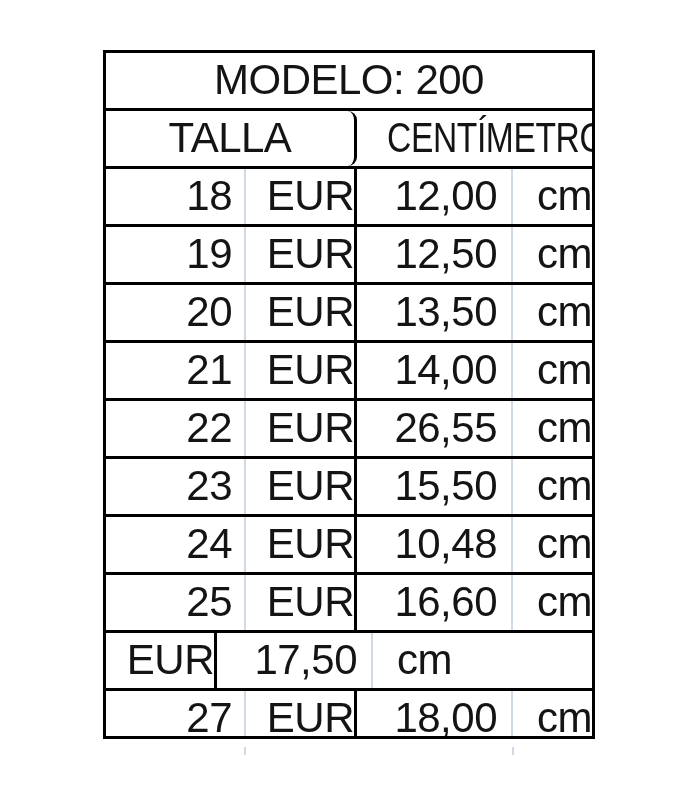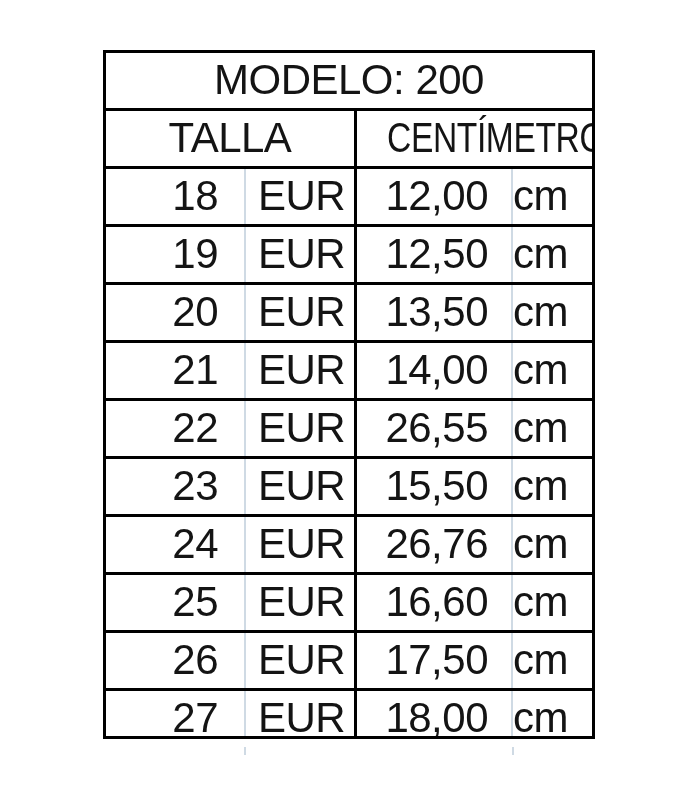--- a/index.html
+++ b/index.html
@@ -43,52 +43,53 @@
   
   .title-cell{
     width:486px;
     text-align:center;
   }
   
   .hcell-left{
     width:251px;
     border-right:3px solid var(--border);
     text-align:center;
+    border-radius:9px;
   }
   .hcell-right{
     width:235px;
     text-align:center;
   }
   .squeeze{
     display:inline-block;
     transform:scaleX(0.80);
     transform-origin:50% 50%;
   }
   
   .c-size{
     width:140px;
     border-right:2px solid var(--faint);
     text-align:right;
-    padding-right:26px;
+    padding-right:12px;
   }
   .c-eur{
     width:111px;
     border-right:3px solid var(--border);
-    text-align:center;
+    text-align:right;
     padding-left:3px;
   }
   .c-val{
     width:156px;
     border-right:2px solid var(--faint);
     text-align:right;
-    padding-right:23px;
+    padding-right:14px;
   }
   .c-cm{
     width:79px;
-    text-align:left;
+    text-align:right;
   }
   
   .stub{
     position:absolute;
     top:747px;
     width:2px;
     height:8px;
     background:var(--faint);
   }
   .stub-1{left:244px;}
@@ -146,33 +147,32 @@
   <div class="row">
     <div class="cell c-size">23</div>
     <div class="cell c-eur">EUR</div>
     <div class="cell c-val">15,50</div>
     <div class="cell c-cm">cm</div>
   </div>
 
   <div class="row">
     <div class="cell c-size">24</div>
     <div class="cell c-eur">EUR</div>
-    <div class="cell c-val">26,76</div>
+    <div class="cell c-val">10,48</div>
     <div class="cell c-cm">cm</div>
   </div>
 
   <div class="row">
     <div class="cell c-size">25</div>
     <div class="cell c-eur">EUR</div>
     <div class="cell c-val">16,60</div>
     <div class="cell c-cm">cm</div>
   </div>
 
   <div class="row">
-    <div class="cell c-size">26</div>
     <div class="cell c-eur">EUR</div>
     <div class="cell c-val">17,50</div>
     <div class="cell c-cm">cm</div>
   </div>
 
   <div class="row">
     <div class="cell c-size">27</div>
     <div class="cell c-eur">EUR</div>
     <div class="cell c-val">18,00</div>
     <div class="cell c-cm">cm</div>

